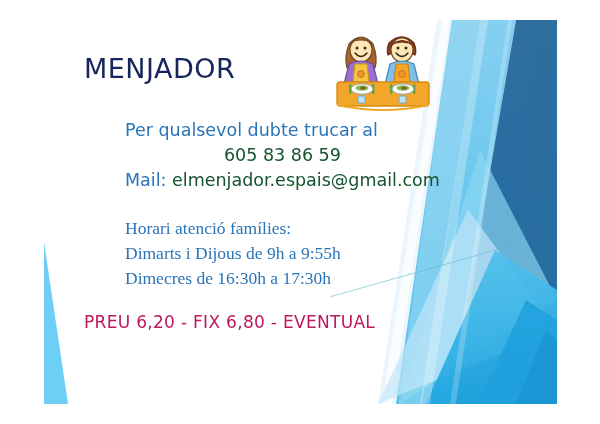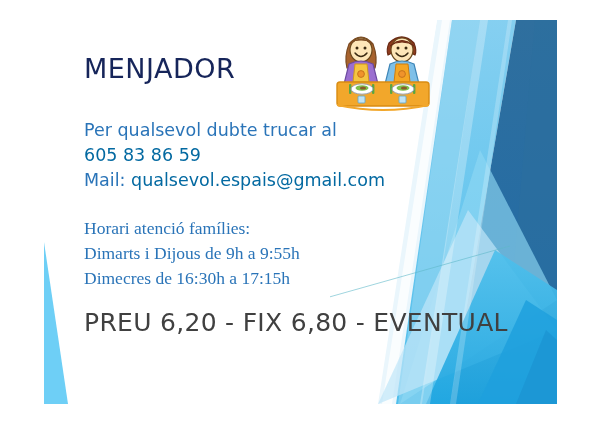--- a/index.html
+++ b/index.html
@@ -67,27 +67,27 @@
     position: absolute;
     left: 84px;
     font-size: 17.5px;
     line-height: 25px;
     white-space: nowrap;
   }
   .b1 { top: 118px; }
   .b2 { top: 216px; font-family: Liberation Serif, serif; }
   .b3 { top: 310px; }
 
-  .ln { display: block; }
+  .ln { display: block; margin-left: 41px; }
   .c-blue  { color: #2a74b8; }
-  .c-navy  { color: #0369a1; }
+  .c-navy  { color: #14532d; text-align: center; }
 
   .price {
-    font-size: 25px;
-    color: #404040;
+    font-size: 17px;
+    color: #be185d;
     letter-spacing: 0.3px;
   }
 </style>
 </head>
 <body>
 
 <div id="slide">
 
   <svg class="deco-right" viewBox="0 0 270 424" width="270" height="424" xmlns="http://www.w3.org/2000/svg">
     <defs>
@@ -205,25 +205,25 @@
     </g>
   </svg>
 
   <div class="text-layer">
 
     <div class="title">MENJADOR</div>
 
     <div class="block b1">
       <span class="ln c-blue">Per qualsevol dubte trucar al</span>
       <span class="ln c-navy">605 83 86 59</span>
-      <span class="ln"><span class="c-blue">Mail:</span><span class="c-navy">&nbsp;</span><span class="c-navy">qualsevol.espais@gmail.com</span></span>
+      <span class="ln"><span class="c-blue">Mail:</span><span class="c-navy">&nbsp;</span><span class="c-navy">elmenjador.espais@gmail.com</span></span>
     </div>
 
     <div class="block b2">
       <span class="ln c-blue">Horari atenció famílies:</span>
       <span class="ln c-blue">Dimarts i Dijous de 9h a 9:55h</span>
-      <span class="ln c-blue">Dimecres de 16:30h a 17:15h</span>
+      <span class="ln c-blue">Dimecres de 16:30h a 17:30h</span>
     </div>
 
     <div class="block b3 price">PREU 6,20 - FIX 6,80 - EVENTUAL</div>
 
   </div>
 </div>
 
 </body></html>

